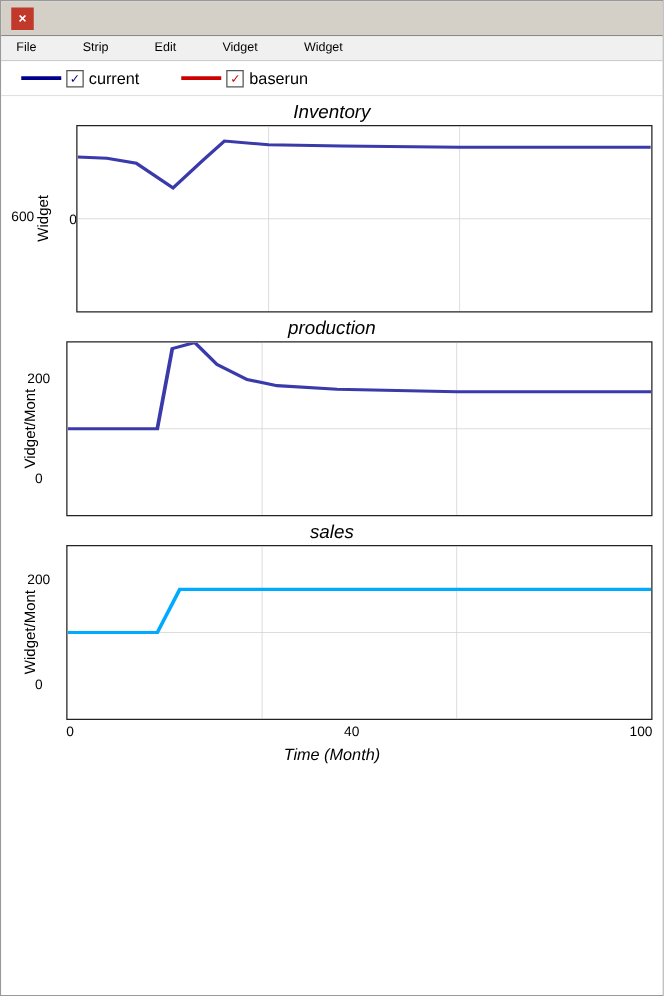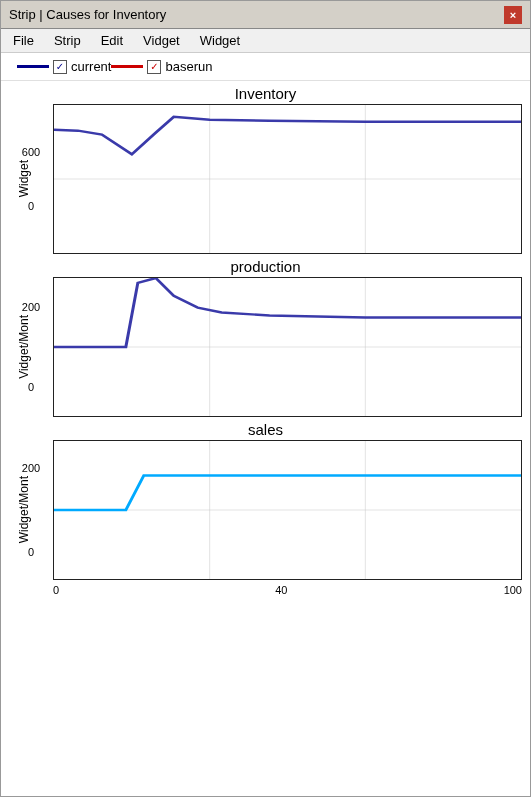--- a/index.html
+++ b/index.html
@@ -40,34 +40,34 @@
       height: 18px;
       cursor: pointer;
       font-size: 11px;
       display: flex;
       align-items: center;
       justify-content: center;
       font-weight: bold;
     }
     .menu-bar {
       display: flex;
-      gap: 12px;
+      gap: 29px;
       padding: 3px 8px;
       background: #f0f0f0;
       border-bottom: 1px solid #ccc;
-      font-size: 13px;
+      font-size: 10px;
     }
     .menu-item {
       cursor: pointer;
       padding: 1px 4px;
     }
     .legend {
       display: flex;
       align-items: flex-start;
-      gap: 0;
+      gap: 34px;
       padding: 6px 16px;
       background: #fff;
       border-bottom: 1px solid #e0e0e0;
     }
     .legend-item {
       display: flex;
       align-items: center;
       gap: 4px;
     }
     .legend-line {
@@ -100,20 +100,21 @@
       background: #fff;
     }
     .chart-section {
       display: flex;
       flex-direction: column;
       align-items: center;
       margin-bottom: 4px;
     }
     .chart-title {
       font-size: 15px;
+      font-style: italic;
       margin-bottom: 2px;
       text-align: right;
     }
     .chart-row {
       display: flex;
       align-items: center;
       width: 100%;
       padding: 0 8px;
     }
     .y-label {
@@ -142,21 +143,20 @@
       font-style: italic;
       margin-top: 2px;
     }
   </style>
 </head>
 <body>
 
 <div class="window">
 
   <div class="title-bar">
-    <span class="title-text">Strip | Causes for Inventory</span>
     <button class="close-btn">×</button>
   </div>
 
   <div class="menu-bar">
     <span class="menu-item">File</span>
     <span class="menu-item">Strip</span>
     <span class="menu-item">Edit</span>
     <span class="menu-item">Vidget</span>
     <span class="menu-item">Widget</span>
   </div>
@@ -172,21 +172,21 @@
       <div class="legend-checkbox red"></div>
       <span class="legend-label">baserun</span>
     </div>
   </div>
 
   <div class="charts-area">
 
     <div class="chart-section">
       <div class="chart-title">Inventory</div>
       <div class="chart-row">
-        <div style="display:flex;flex-direction:column;align-items:center;min-width:44px;">
+        <div style="display:flex;flex-direction:row;align-items:center;min-width:44px;">
           <span style="font-size:11px;margin-bottom:2px;">600</span>
           <span class="y-label">Widget</span>
           <span style="font-size:11px;margin-top:2px;">0</span>
         </div>
         <div class="chart-container" style="height:150px;">
           <svg class="chart-svg" viewBox="0 0 390 150" preserveAspectRatio="none">
 
             <line x1="130" y1="0" x2="130" y2="150" stroke="#ccc" stroke-width="0.5"></line>
             <line x1="260" y1="0" x2="260" y2="150" stroke="#ccc" stroke-width="0.5"></line>
             <line x1="0" y1="75" x2="390" y2="75" stroke="#ccc" stroke-width="0.5"></line>
@@ -237,15 +237,16 @@
           </svg>
         </div>
       </div>
     </div>
 
     <div style="display:flex;padding-left:52px;padding-right:8px;justify-content:space-between;font-size:11px;">
       <span>0</span>
       <span>40</span>
       <span>100</span>
     </div>
+    <div class="time-label" style="margin-top:4px;">Time (Month)</div>
 
   </div>
 </div>
 
 </body></html>

